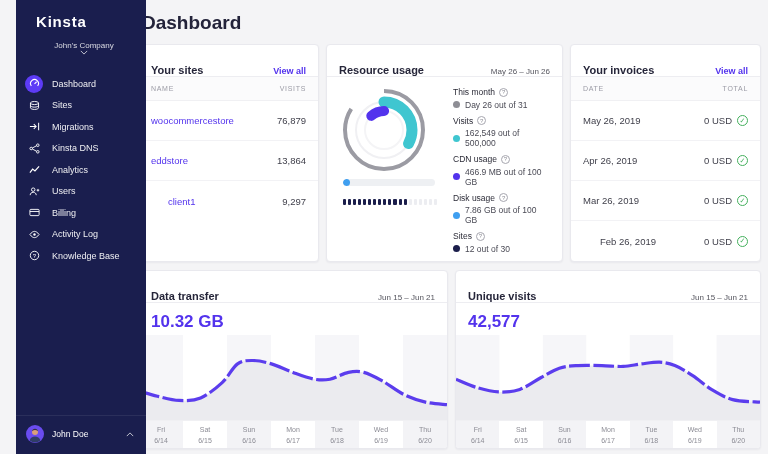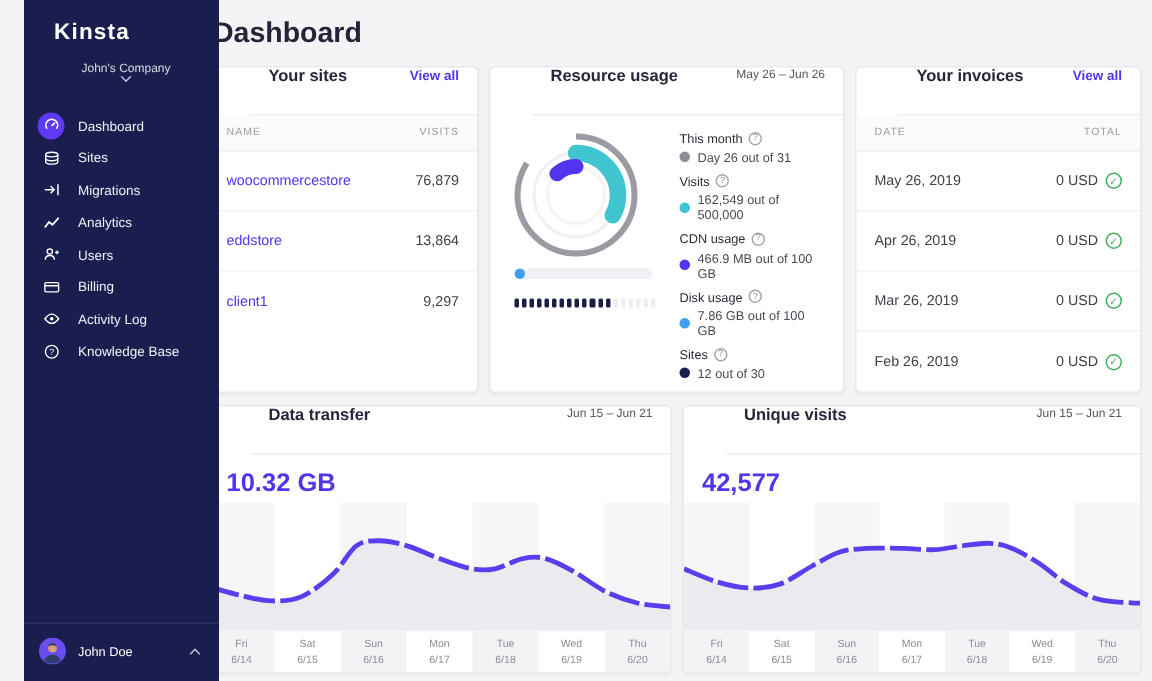--- a/index.html
+++ b/index.html
@@ -30,32 +30,32 @@
   .row1 { display:flex; gap:7px; }
   .row2 { display:flex; gap:7px; margin-top:8px; }
   .card { background:#fff; border:1px solid #e9e9ee; border-radius:4px;
           box-shadow:0 1px 2px rgba(23,23,55,.05); overflow:hidden; }
   .card-sites    { width:181px; height:218px; }
   .card-resource { width:237px; height:218px; }
   .card-invoices { flex:1;      height:218px; }
   .card-chart    { flex:1;      height:179px; display:flex; flex-direction:column; }
   .card-chart.dt { flex:0 0 310px; }
 
-  .card-head { display:flex; justify-content:space-between; align-items:flex-start; height:32px;
-               padding:0 12px; border-bottom:1px solid #ededf1; flex:none;margin-left:28px; }
+  .card-head { display:flex; justify-content:space-between; align-items:flex-end; height:32px;
+               padding:0 12px; border-bottom:1px solid #ededf1; flex:none; }
   .card-title { font-size:11px; font-weight:bold; color:#26263a; }
   .link { font-size:9px; color:#5333ed; font-weight:bold; text-decoration:none; cursor:pointer; }
   .range { font-size:8px; color:#55555e; }
 
   .tbl-head { display:flex; justify-content:space-between; align-items:center; height:24px;
               padding:0 12px; background:#fbfbfc; font-size:7px; letter-spacing:.7px;
               color:#9b9ba5; border-bottom:1px solid #f0f0f3; }
   .t-row { display:flex; justify-content:space-between; align-items:center; height:40px;
            padding:0 12px; border-bottom:1px solid #f2f2f5; font-size:9.5px; }
-  .t-row:last-child { border-bottom:none; }
+  .t-row:last-child { border-bottom:none;margin-left:17px; }
   .site-name { color:#5333ed; cursor:pointer; }
   .cell-num  { color:#3f3f4a; }
   .inv-date  { color:#3f3f4a; }
   .inv-total { color:#3f3f4a; display:flex; align-items:center; }
   .check { width:11px; height:11px; border:1px solid #43b05c; border-radius:50%; color:#43b05c;
            font-size:7px; display:inline-flex; align-items:center; justify-content:center;
            margin-left:5px; }
 
   
   .res-body { display:flex; padding:9px 12px 0 14px; }
@@ -118,20 +118,32 @@
             <line x1="1" y1="6" x2="7.6" y2="6" stroke="#fff" stroke-width="1.1"></line>
             <polyline points="5.2,3.4 7.8,6 5.2,8.6" fill="none" stroke="#fff" stroke-width="1.1"></polyline>
             <line x1="10.5" y1="2" x2="10.5" y2="10" stroke="#fff" stroke-width="1.1"></line>
           </svg>
       </span>
       <span>Migrations</span>
     </div>
     <div class="nav-item">
       <span class="icon-wrap">
         <svg width="11" height="11" viewBox="0 0 12 12">
+            <circle cx="2.4" cy="6" r="1.4" fill="none" stroke="#fff"></circle>
+            <circle cx="9.6" cy="2.4" r="1.4" fill="none" stroke="#fff"></circle>
+            <circle cx="9.6" cy="9.6" r="1.4" fill="none" stroke="#fff"></circle>
+            <line x1="3.7" y1="5.4" x2="8.3" y2="3" stroke="#fff"></line>
+            <line x1="3.7" y1="6.6" x2="8.3" y2="9" stroke="#fff"></line>
+          </svg>
+      </span>
+      <span>Kinsta DNS</span>
+    </div>
+    <div class="nav-item">
+      <span class="icon-wrap">
+        <svg width="11" height="11" viewBox="0 0 12 12">
             <polyline points="1,9.5 4,5.5 6.5,7.5 11,2.5" fill="none" stroke="#fff" stroke-width="1.3"></polyline>
           </svg>
       </span>
       <span>Analytics</span>
     </div>
     <div class="nav-item">
       <span class="icon-wrap">
         <svg width="11" height="11" viewBox="0 0 12 12">
             <circle cx="4.6" cy="4" r="1.9" fill="none" stroke="#fff"></circle>
             <path d="M1.3 10c0-2 1.4-3.1 3.3-3.1S7.9 8 7.9 10" fill="none" stroke="#fff"></path>

